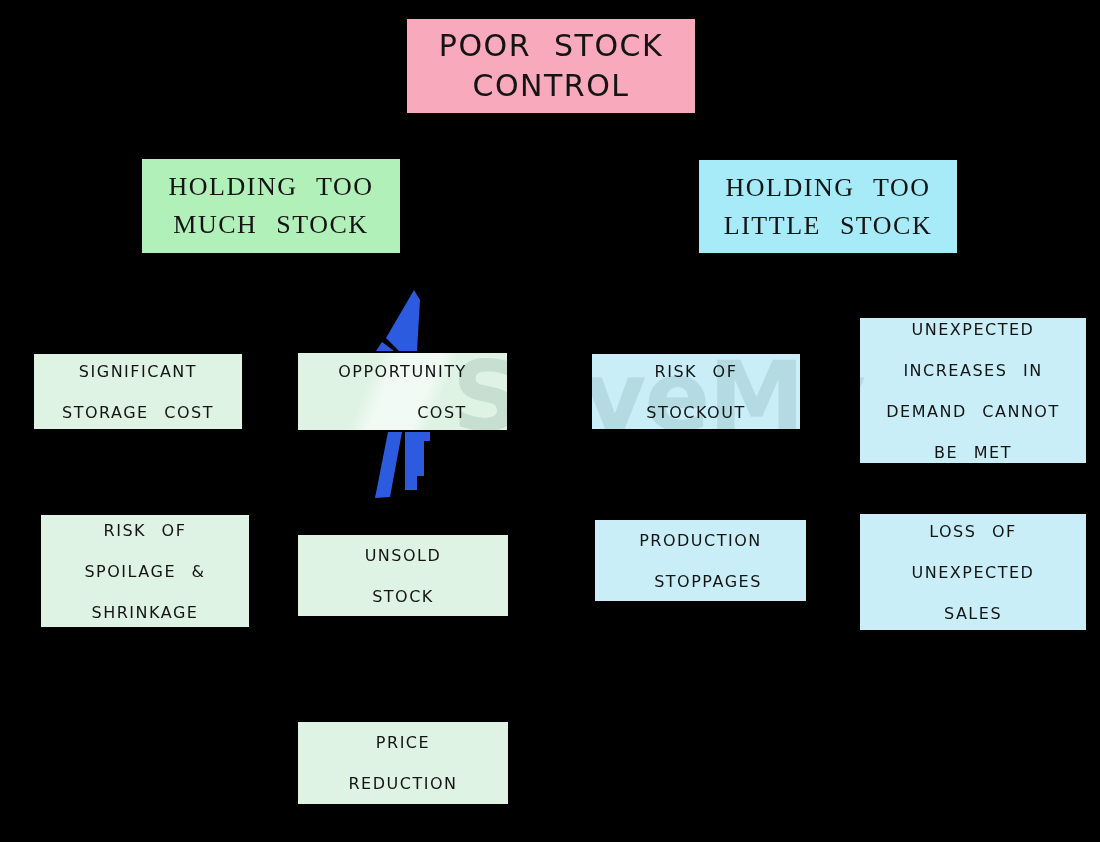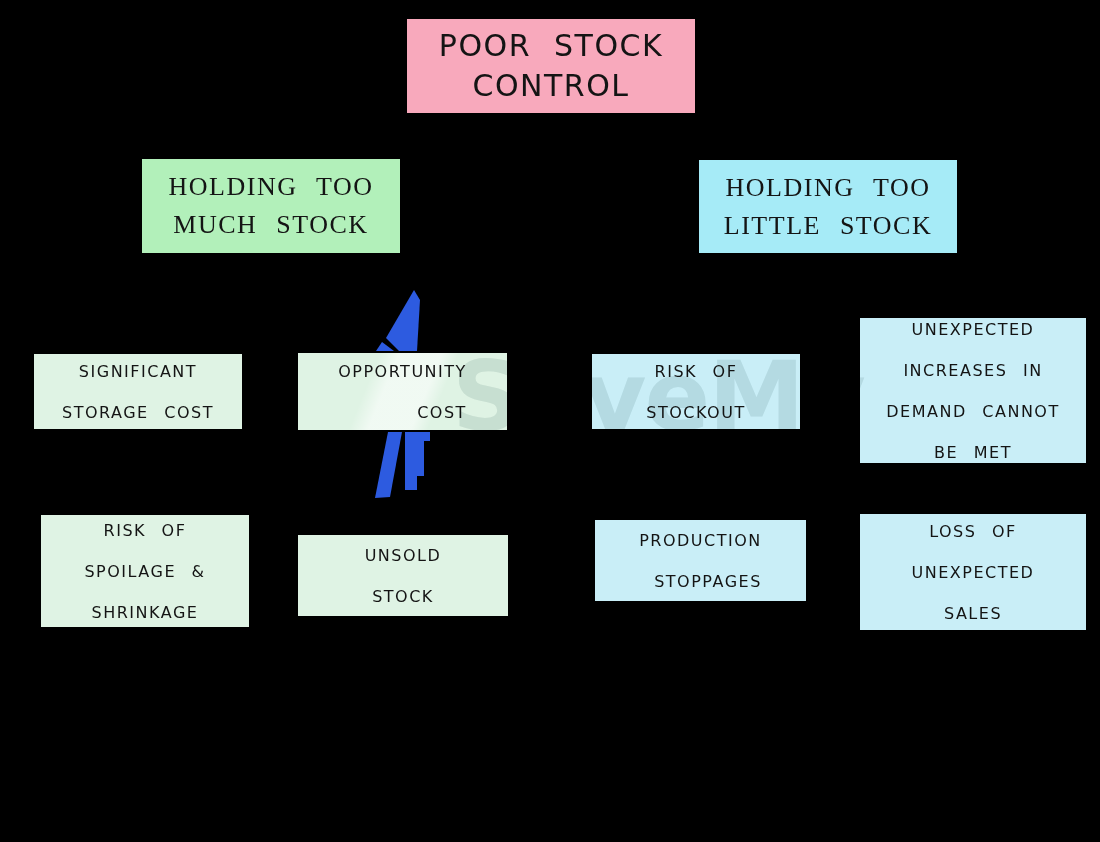--- a/index.html
+++ b/index.html
@@ -106,20 +106,24 @@
   </div>
   <div class="node leaf-green" style="left:39px; top:513px; width:212px; height:116px;">
     <span class="lbl">RISK OF
 SPOILAGE &amp;
 SHRINKAGE</span>
   </div>
   <div class="node leaf-green" style="left:296px; top:533px; width:214px; height:85px;">
     <span class="lbl">UNSOLD
 STOCK</span>
   </div>
+  <div class="node leaf-green" style="left:296px; top:720px; width:214px; height:86px;">
+    <span class="lbl">PRICE
+REDUCTION</span>
+  </div>
 
   <div class="node leaf-cyan" style="left:590px; top:352px; width:212px; height:79px;">
     <span class="lbl">RISK OF
 STOCKOUT</span>
   </div>
   <div class="node leaf-cyan" style="left:858px; top:316px; width:230px; height:149px;">
     <span class="lbl">UNEXPECTED
 INCREASES IN
 DEMAND CANNOT
 BE MET</span>

